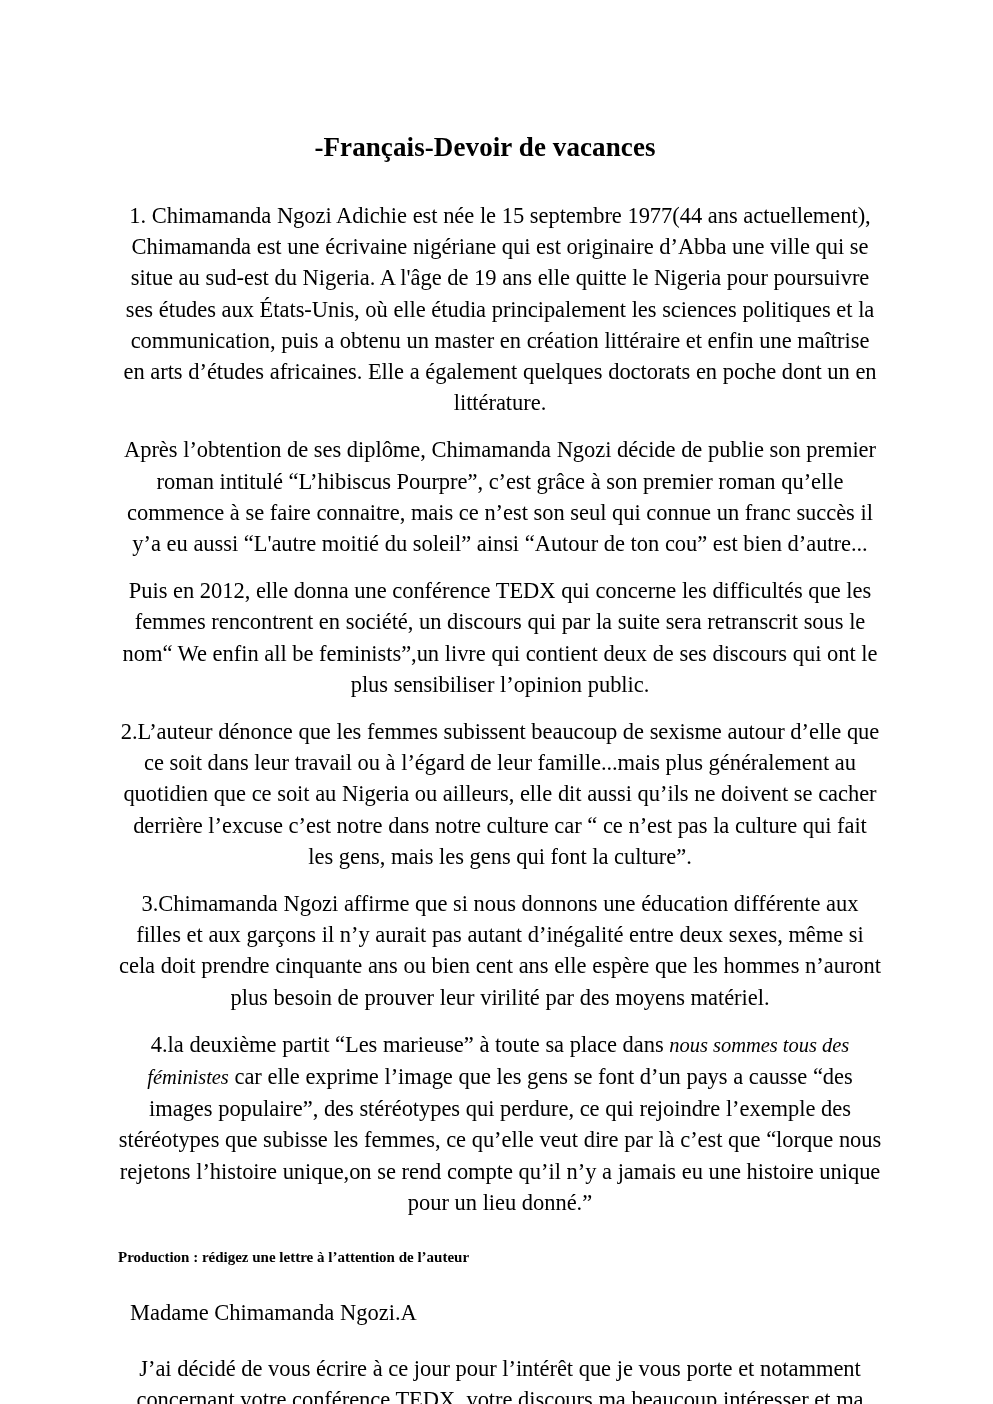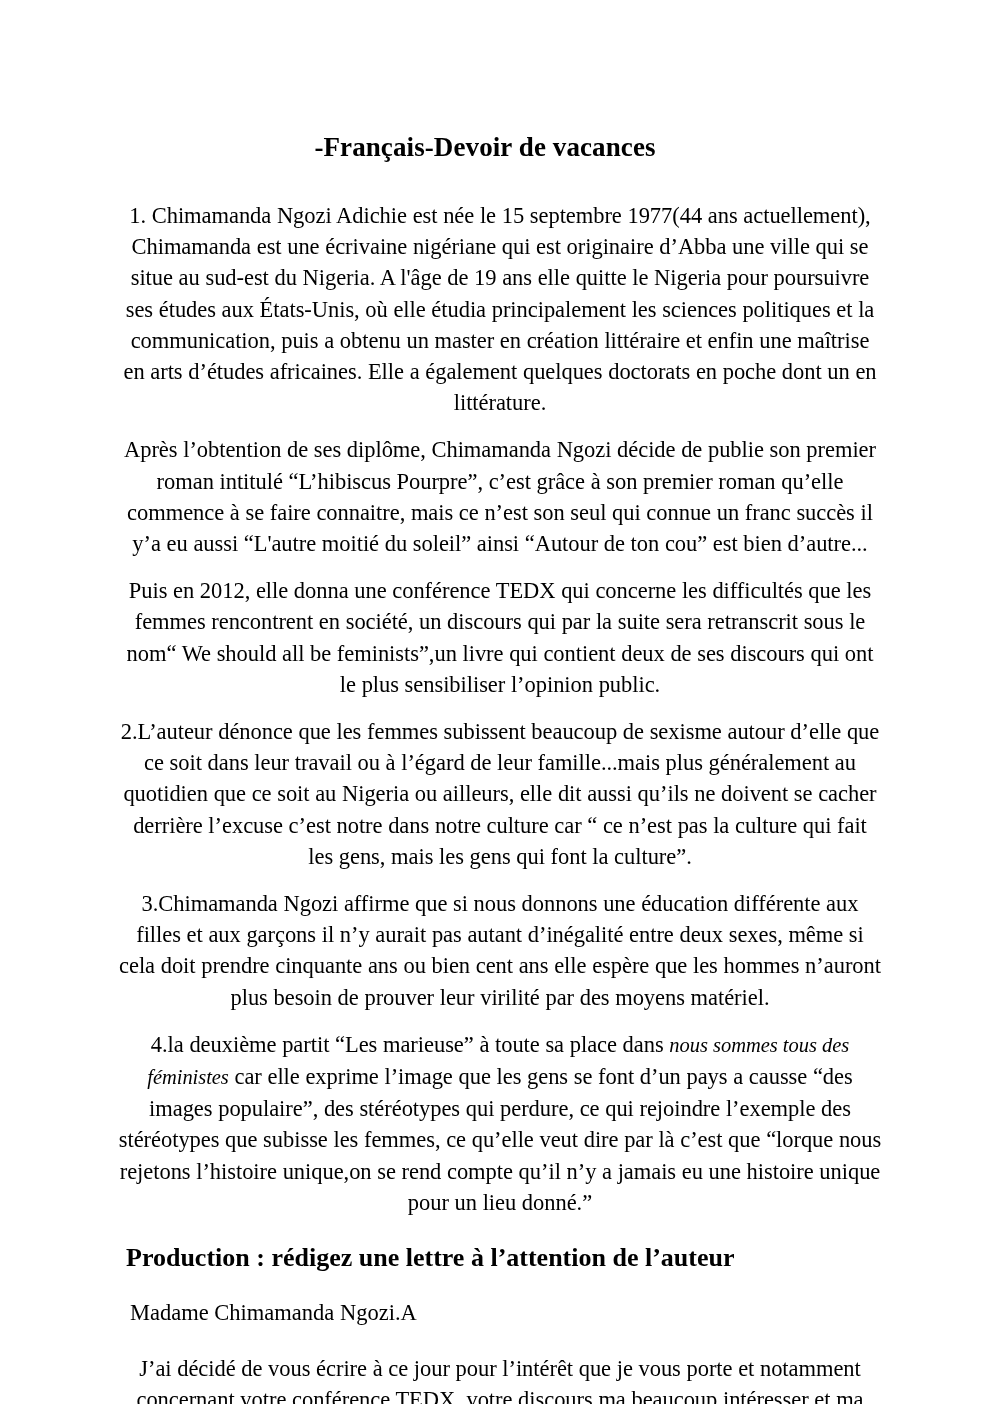--- a/index.html
+++ b/index.html
@@ -58,44 +58,44 @@
   }
   .run-on {
     margin-top: 0;
   }
   .italic-title {
     font-style: italic;
     font-size: 20.5px;
   }
   .bold-line {
     font-weight: bold;
-    font-size: 26px;
+    font-size: 15px;
     line-height: 31.2px;
-    margin: 8px;
+    margin: 0;
   }
   .signature-line {
     font-size: 22.5px;
     line-height: 31.2px;
     margin: 12px;
   }
 </style>
 </head>
 <body>
 
 <div class="page">
 
   <h1 class="doc-title">-Français-Devoir de vacances</h1>
 
   <div class="body-block">
 
     <p class="para">1. Chimamanda Ngozi Adichie est née le 15 septembre 1977(44 ans actuellement), Chimamanda est une écrivaine nigériane qui est originaire d’Abba une ville qui se situe au sud-est du Nigeria. A l'âge de 19 ans elle quitte le Nigeria pour poursuivre ses études aux États-Unis, où elle étudia principalement les sciences politiques et la communication, puis a obtenu un master en création littéraire et enfin une maîtrise en arts d’études africaines. Elle a également quelques doctorats en poche dont un en littérature.</p>
 
     <p class="para run-on">Après l’obtention de ses diplôme,  Chimamanda Ngozi décide de publie son premier roman intitulé “L’hibiscus Pourpre”, c’est grâce à son premier roman qu’elle commence à se faire connaitre, mais ce n’est son seul qui connue un franc succès il y’a eu aussi “L'autre moitié du soleil” ainsi “Autour de ton cou” est bien d’autre...</p>
 
-    <p class="para run-on">Puis en 2012, elle donna une conférence TEDX qui concerne les difficultés que les femmes rencontrent en société, un discours qui par la suite sera retranscrit sous le nom“ We should all be feminists”,un livre qui contient deux de ses discours qui ont le plus sensibiliser l’opinion public.</p>
+    <p class="para run-on">Puis en 2012, elle donna une conférence TEDX qui concerne les difficultés que les femmes rencontrent en société, un discours qui par la suite sera retranscrit sous le nom“ We enfin all be feminists”,un livre qui contient deux de ses discours qui ont le plus sensibiliser l’opinion public.</p>
 
     <p class="para gap-before">2.L’auteur dénonce que les femmes subissent beaucoup de sexisme autour d’elle que ce soit dans leur travail ou à l’égard de leur famille...mais plus généralement au quotidien que ce soit au Nigeria ou ailleurs, elle dit aussi qu’ils ne doivent se cacher derrière l’excuse c’est notre dans notre culture car “ ce n’est pas la culture qui fait les gens, mais les gens qui font la culture”.</p>
 
     <p class="para gap-before">3.Chimamanda Ngozi affirme que si nous donnons une éducation différente aux filles et aux garçons il n’y aurait pas autant d’inégalité entre deux sexes, même si cela doit prendre cinquante ans ou bien cent ans elle espère que les hommes n’auront plus besoin de prouver leur virilité par des moyens matériel.</p>
 
     <p class="para gap-before"><span>4.la deuxième partit “Les marieuse” à toute sa place dans </span><span class="italic-title">nous sommes tous des féministes</span><span> car elle exprime l’image que les gens se font d’un pays a causse “des images populaire”, des stéréotypes qui perdure, ce qui rejoindre l’exemple des stéréotypes que subisse les femmes, ce qu’elle veut dire par là c’est que “lorque nous rejetons l’histoire unique,on se rend compte qu’il n’y a jamais eu une histoire unique pour un lieu donné.”</span></p>
 
     <p class="bold-line gap-before">Production : rédigez une lettre à l’attention de l’auteur</p>
 
     <p class="signature-line gap-before">Madame Chimamanda Ngozi.A</p>

